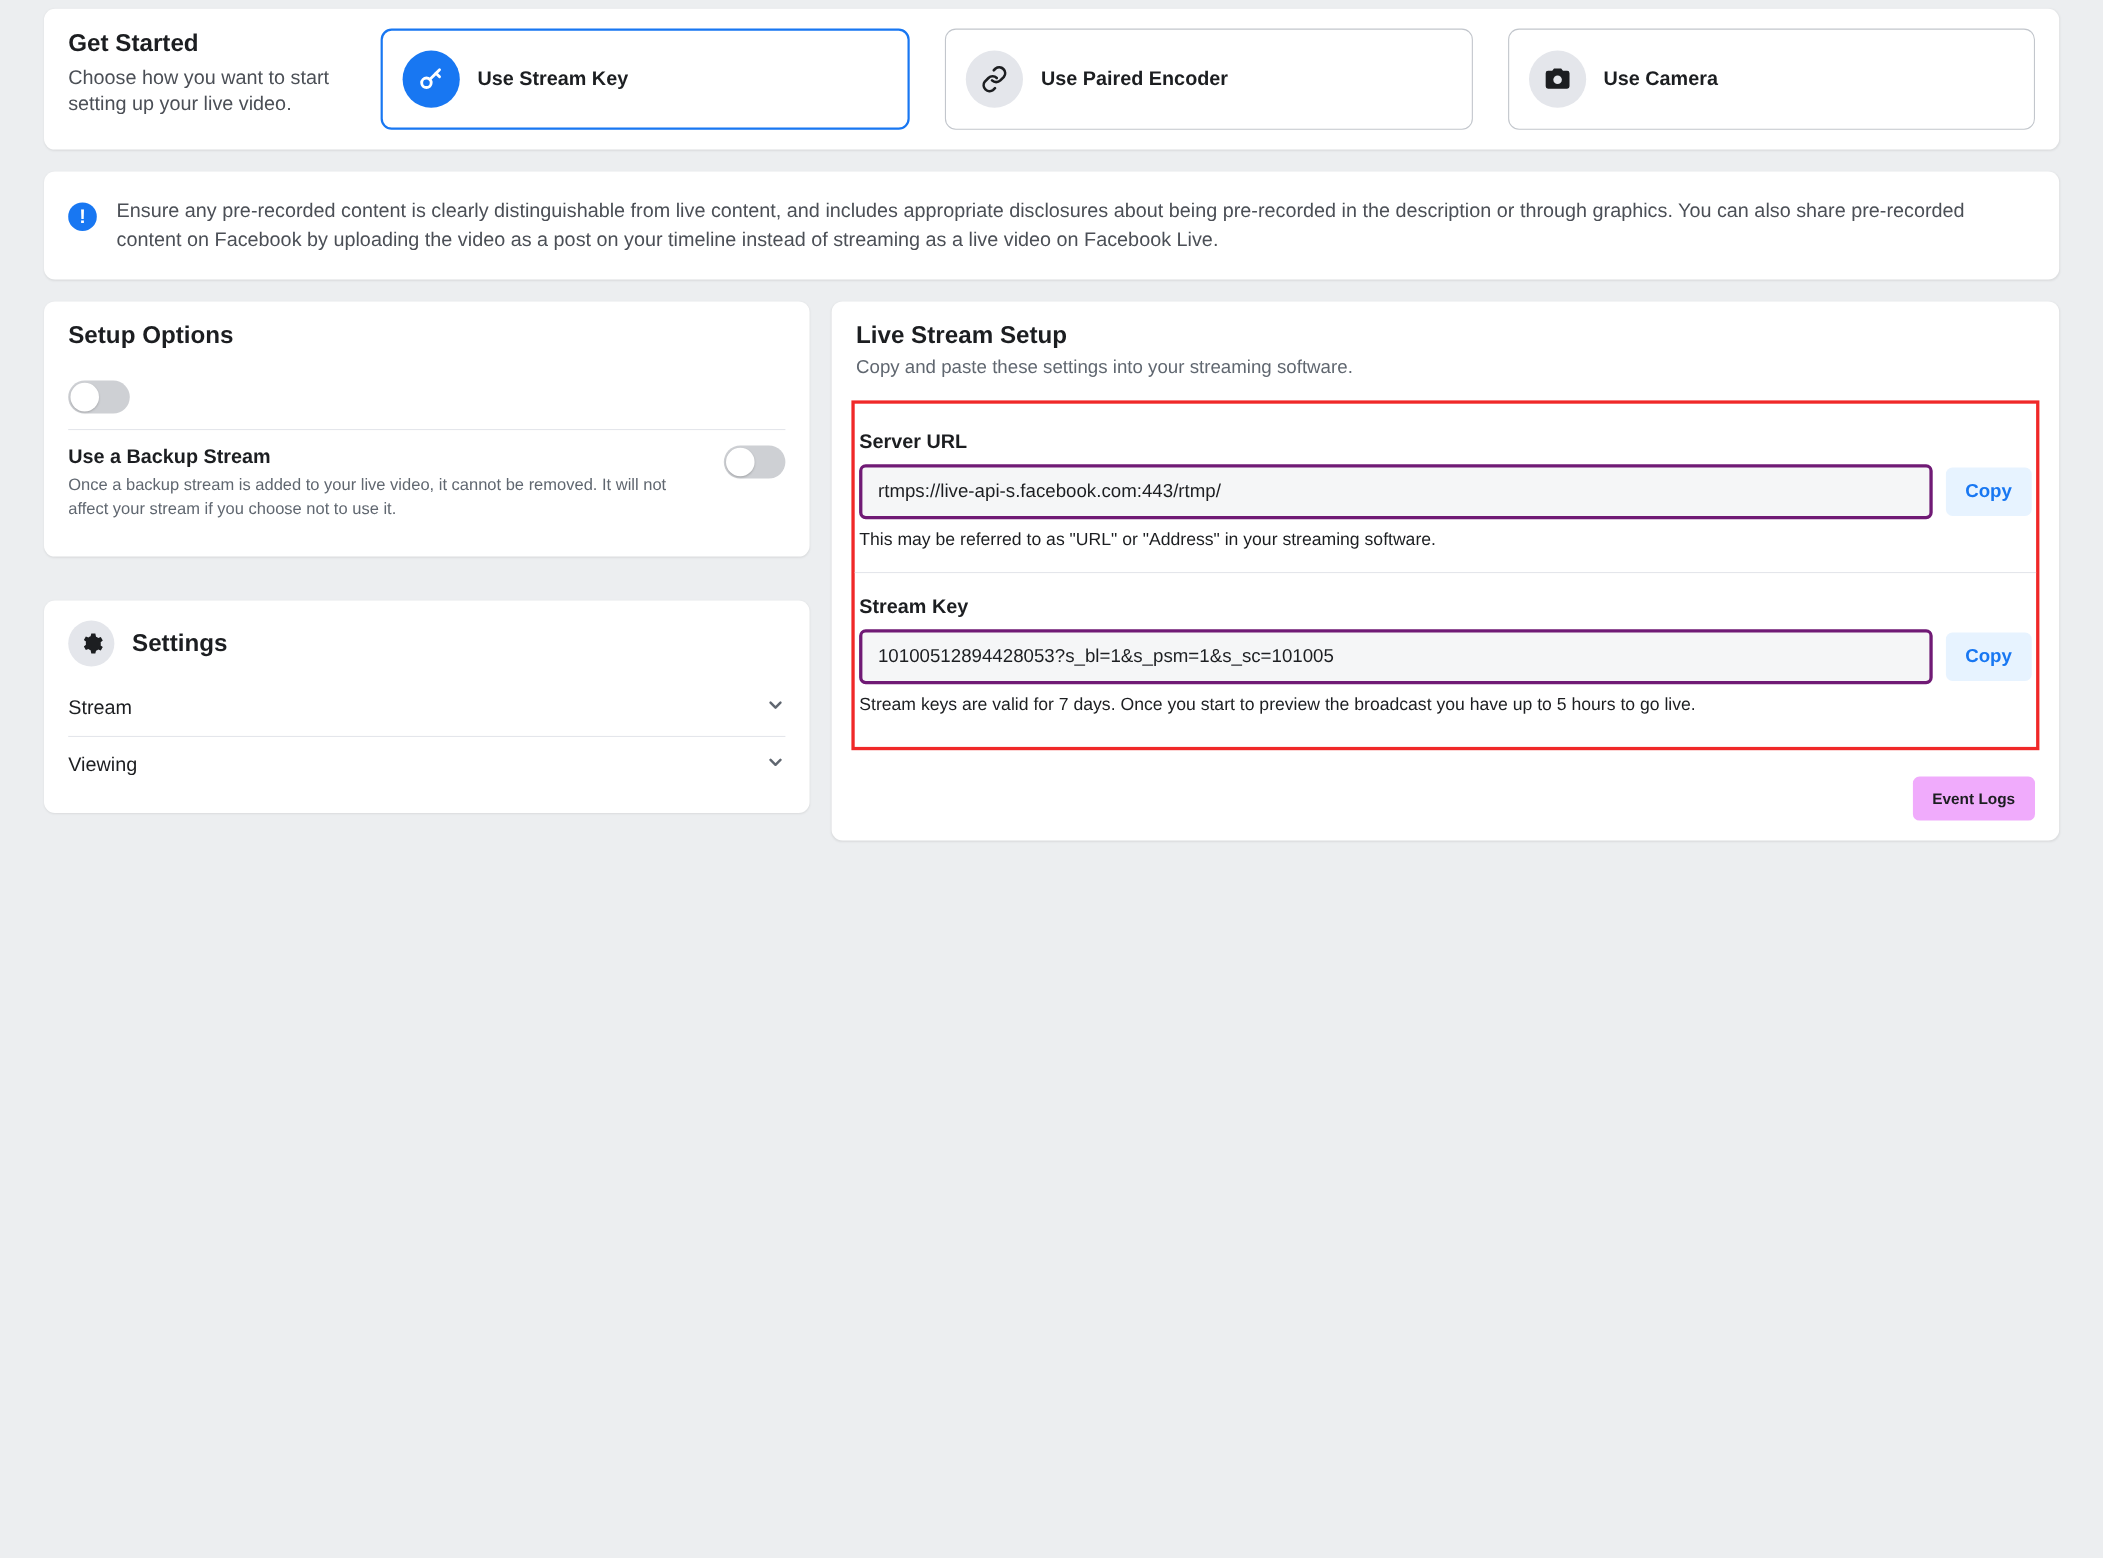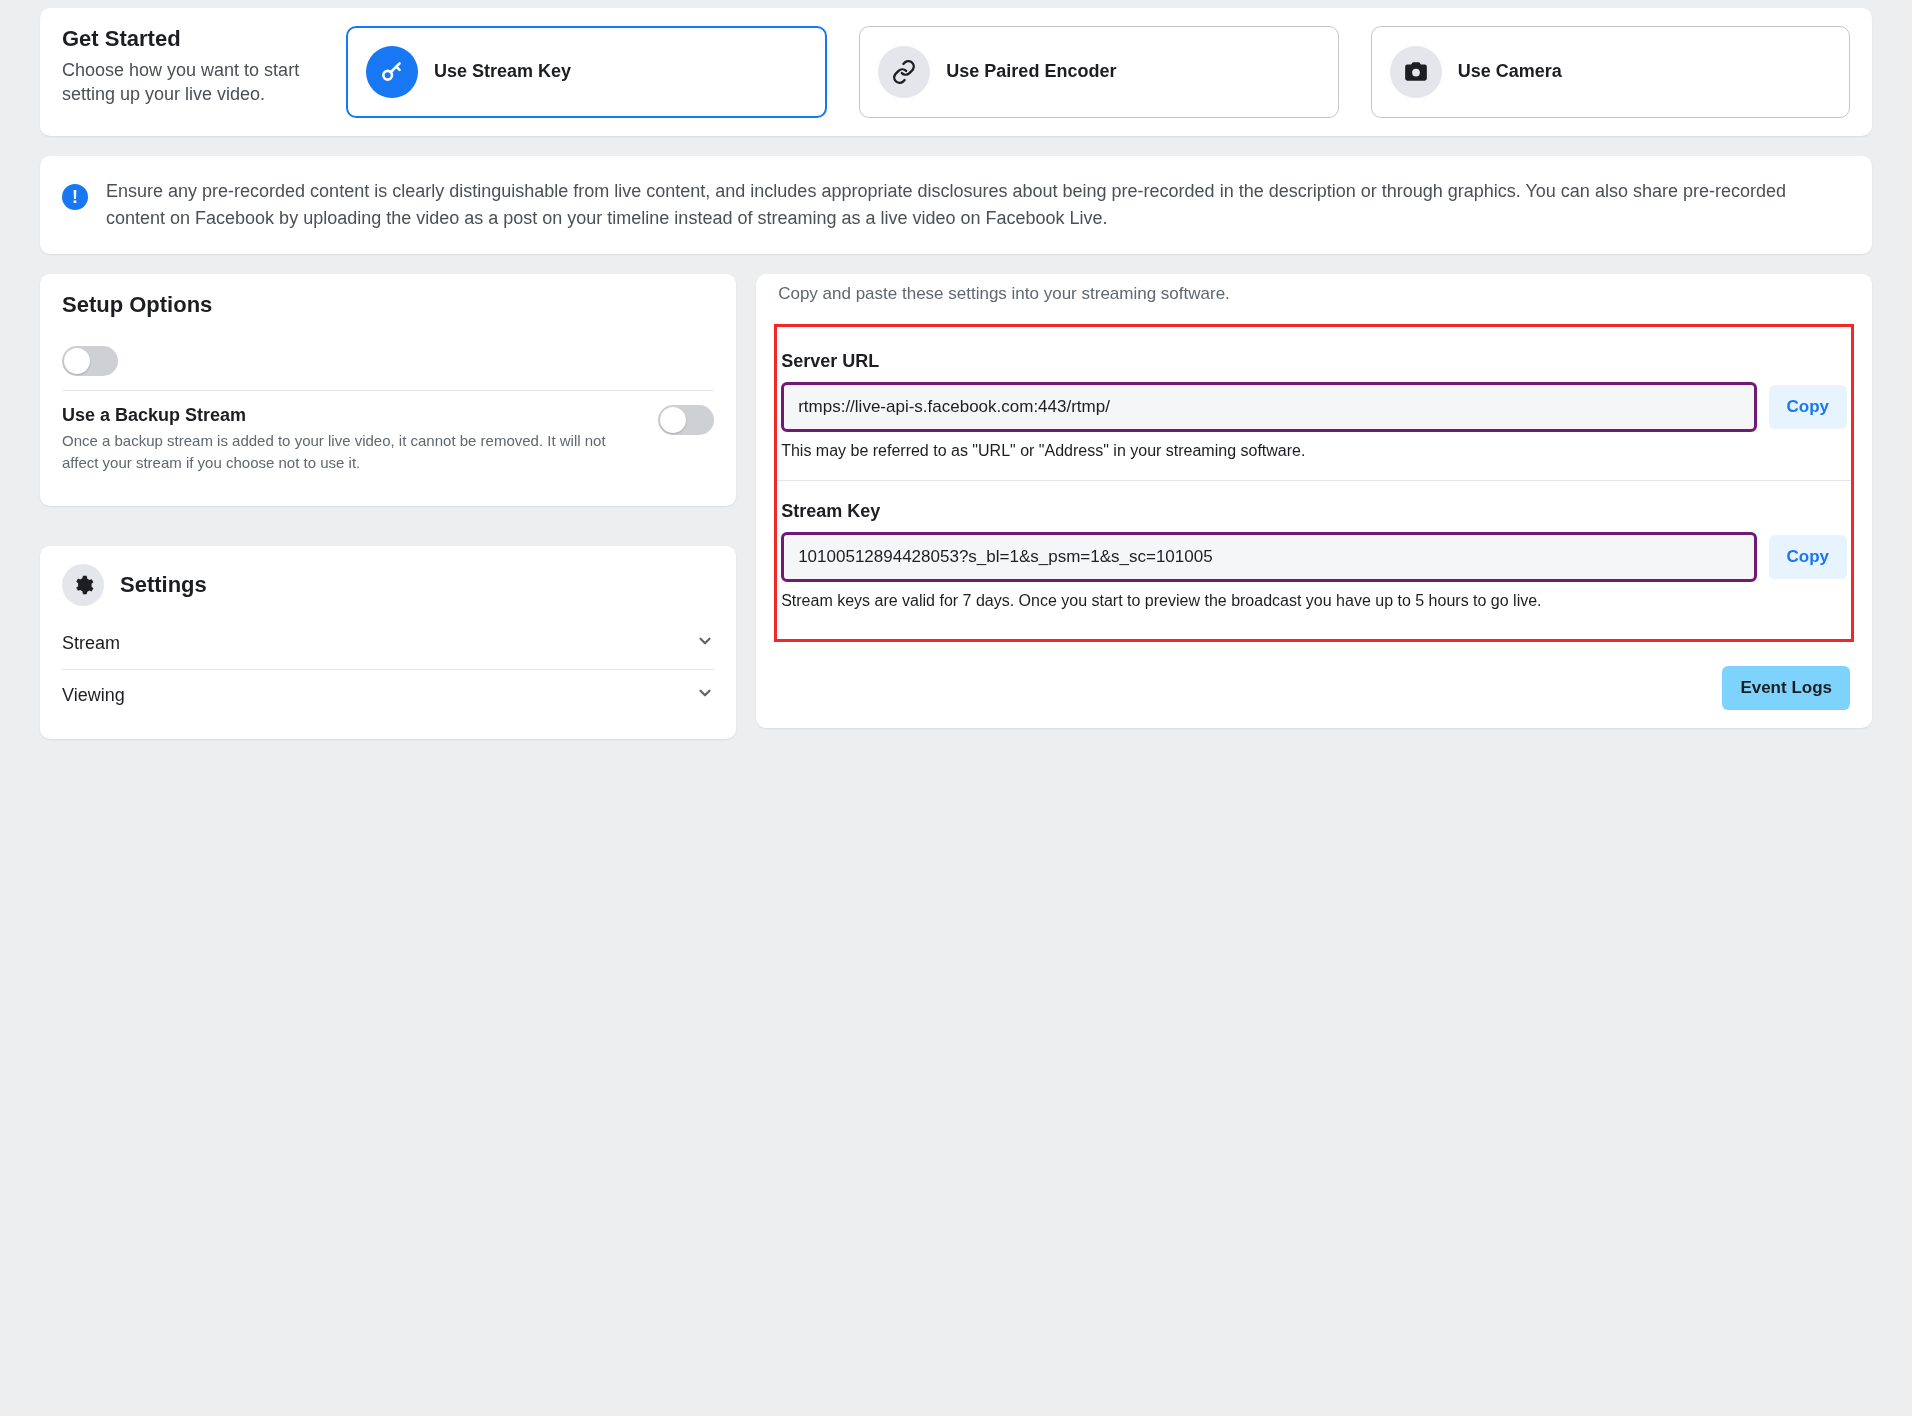--- a/index.html
+++ b/index.html
@@ -164,26 +164,26 @@
     border-radius: 6px;
     padding: 12px 18px;
     font-size: 17px;
     font-weight: 700;
     cursor: pointer;
   }
   .field-help { font-size: 16px; color: #1c1e21; line-height: 1.4; }
 
   .event-logs-row { display: flex; justify-content: flex-end; margin-top: 24px; }
   .event-logs-btn {
-    background: #7dd3fc;
+    background: #f0abfc;
     color: #1c1e21;
     border: none;
     border-radius: 6px;
     padding: 12px 18px;
-    font-size: 17px;
+    font-size: 14px;
     font-weight: 700;
     cursor: pointer;
   }
 </style>
 </head>
 <body>
 
 <div class="card get-started">
   <div class="gs-text">
     <h2>Get Started</h2>
@@ -274,20 +274,21 @@
           <svg width="18" height="18" viewBox="0 0 24 24" fill="none" stroke="#606770" stroke-width="3" stroke-linecap="round" stroke-linejoin="round">
               <polyline points="6 9 12 15 18 9"></polyline>
             </svg>
         </span>
       </div>
     </div>
   </div>
 
   <div class="col-right">
     <div class="card">
+      <div class="section-title">Live Stream Setup</div>
       <div class="section-sub">Copy and paste these settings into your streaming software.</div>
 
       <div class="highlight-box">
 
         <div class="field-block">
           <div class="field-label">Server URL</div>
           <div class="field-row">
             <input type="text" readonly="" class="field-input" value="rtmps://live-api-s.facebook.com:443/rtmp/" style="">
             <button class="copy-btn">Copy</button>
           </div>

